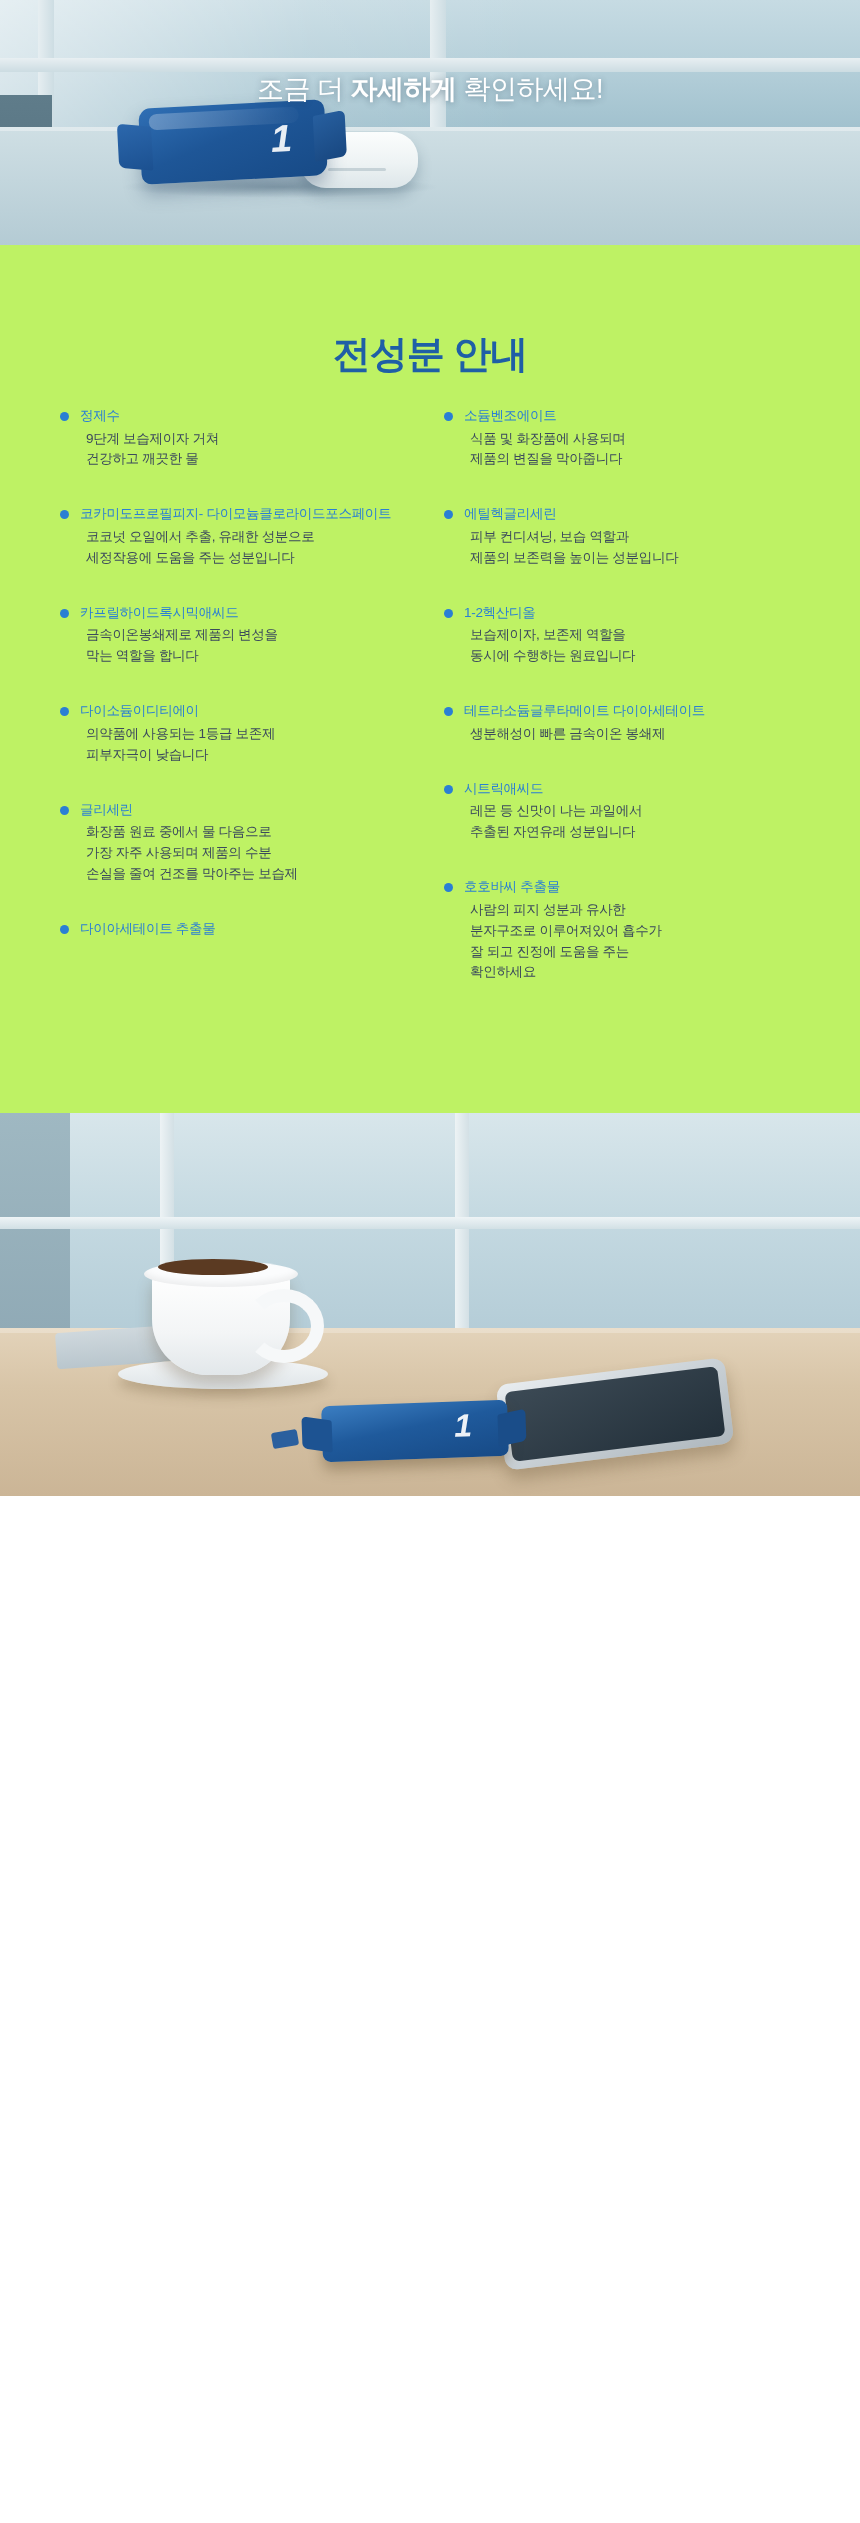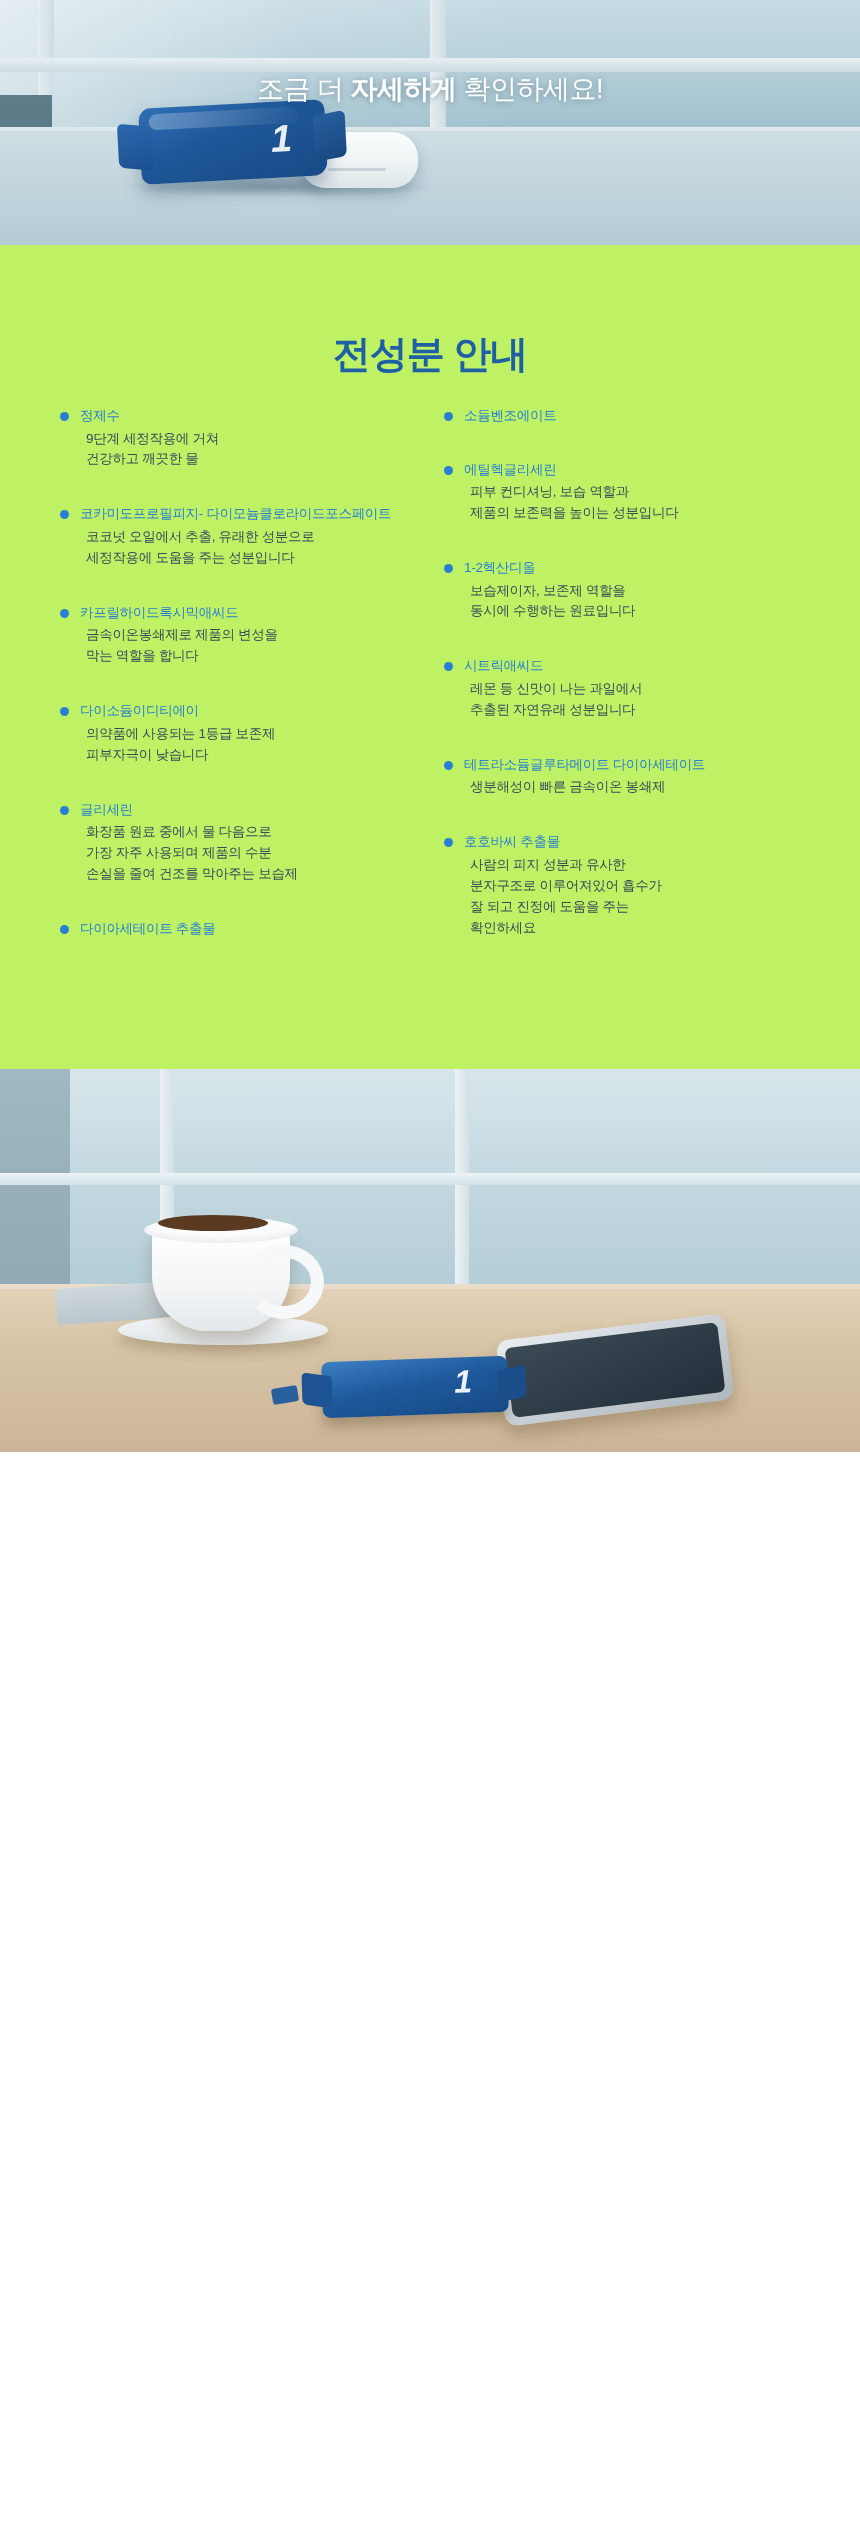--- a/index.html
+++ b/index.html
@@ -405,21 +405,21 @@
 
   <div class="ingredients">
     <h1 class="sec-title">전성분 안내</h1>
 
     <div class="cols">
 
       <div class="col">
         <div class="item">
           <span class="dot"></span>
           <div class="item-name">정제수</div>
-          <div class="item-desc">9단계 세정작용에 거쳐
+          <div class="item-desc">9단계 보습제이자 거쳐
 건강하고 깨끗한 물</div>
         </div>
         <div class="item">
           <span class="dot"></span>
           <div class="item-name">코카미도프로필피지-
 다이모늄클로라이드포스페이트</div>
           <div class="item-desc">코코넛 오일에서 추출, 유래한 성분으로
 세정작용에 도움을 주는 성분입니다</div>
         </div>
         <div class="item">
@@ -444,44 +444,46 @@
         <div class="item">
           <span class="dot"></span>
           <div class="item-name">다이아세테이트 추출물</div>
         </div>
       </div>
 
       <div class="col">
         <div class="item">
           <span class="dot"></span>
           <div class="item-name">소듐벤조에이트</div>
+          <div class="item-desc">식품 및 화장품에 사용되며
+제품의 변질을 막아줍니다</div>
         </div>
         <div class="item">
           <span class="dot"></span>
           <div class="item-name">에틸헥글리세린</div>
           <div class="item-desc">피부 컨디셔닝, 보습 역할과
 제품의 보존력을 높이는 성분입니다</div>
         </div>
         <div class="item">
           <span class="dot"></span>
           <div class="item-name">1-2헥산디올</div>
           <div class="item-desc">보습제이자, 보존제 역할을
 동시에 수행하는 원료입니다</div>
         </div>
         <div class="item">
           <span class="dot"></span>
+          <div class="item-name">테트라소듐글루타메이트
+다이아세테이트</div>
+          <div class="item-desc">생분해성이 빠른 금속이온 봉쇄제</div>
+        </div>
+        <div class="item">
+          <span class="dot"></span>
           <div class="item-name">시트릭애씨드</div>
           <div class="item-desc">레몬 등 신맛이 나는 과일에서
 추출된 자연유래 성분입니다</div>
-        </div>
-        <div class="item">
-          <span class="dot"></span>
-          <div class="item-name">테트라소듐글루타메이트
-다이아세테이트</div>
-          <div class="item-desc">생분해성이 빠른 금속이온 봉쇄제</div>
         </div>
         <div class="item">
           <span class="dot"></span>
           <div class="item-name">호호바씨 추출물</div>
           <div class="item-desc">사람의 피지 성분과 유사한
 분자구조로 이루어져있어 흡수가
 잘 되고 진정에 도움을 주는
 확인하세요</div>
         </div>
       </div>

